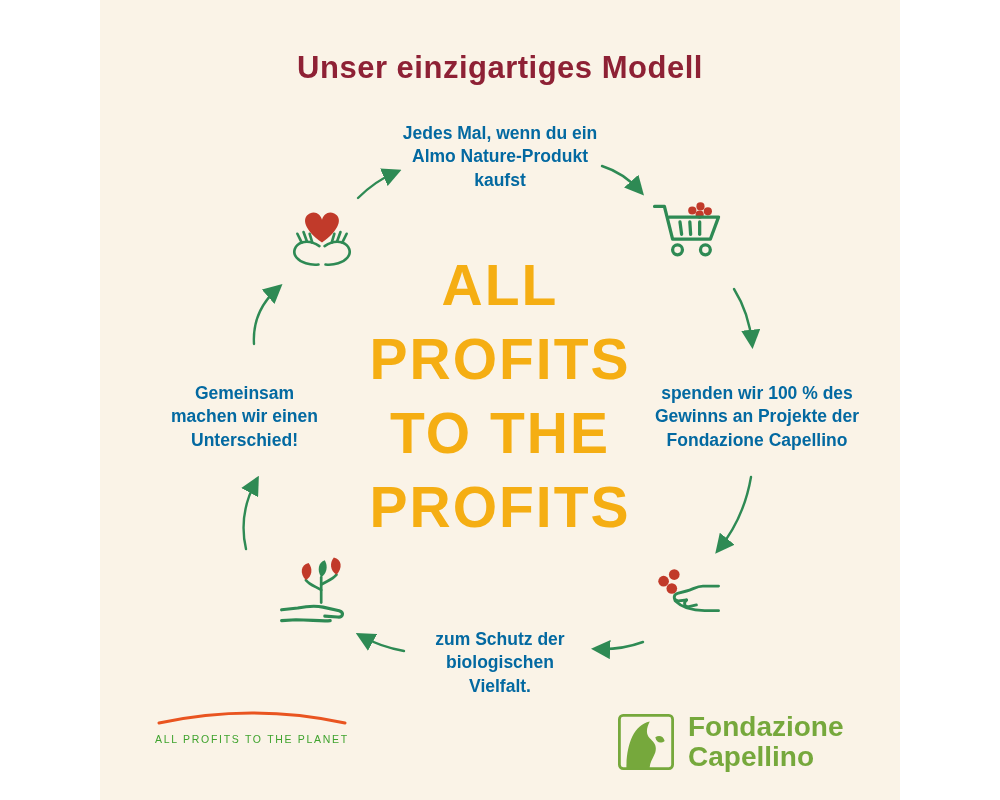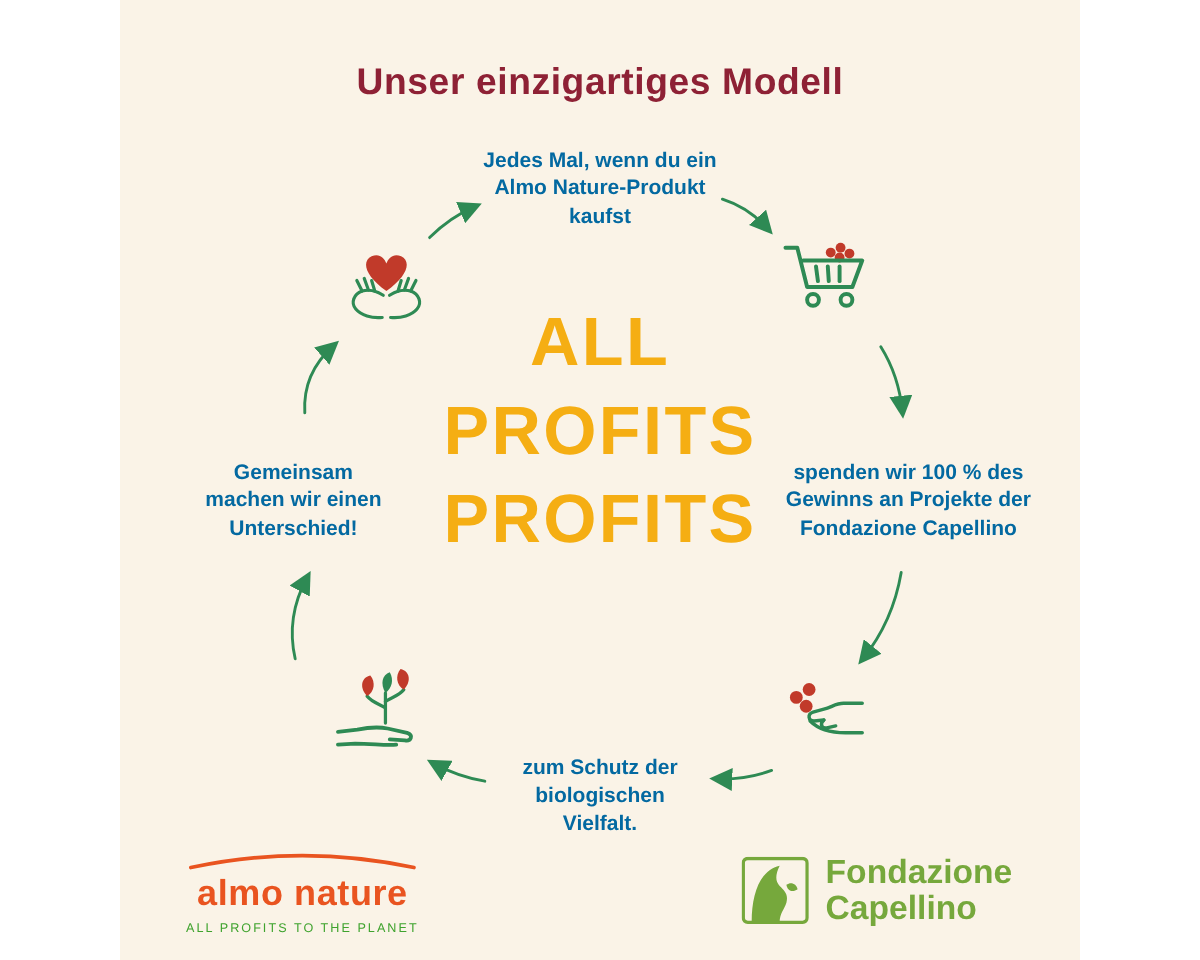--- a/index.html
+++ b/index.html
@@ -72,20 +72,21 @@
 <div class="step step-bottom">zum Schutz der
 biologischen
 Vielfalt.</div>
 <div class="step step-left">Gemeinsam
 machen wir einen
 Unterschied!</div>
 
 <div class="center-text">
   <div>ALL</div>
   <div>PROFITS</div>
+  <div>TO THE</div>
   <div>PROFITS</div>
 </div>
 
 <div class="icon icon-heart">
   <svg viewBox="0 0 100 100">
     <path d="M50 62 C30 48 26 34 36 29 C43 26 48 30 50 36 C52 30 57 26 64 29 C74 34 70 48 50 62 Z" fill="#c13a2a"></path>
     <g fill="none" stroke="#2e8a54" stroke-width="3" stroke-linecap="round" stroke-linejoin="round">
       <path d="M47 66 C41 62 33 60 27 62 C19 65 16 73 21 79 C26 85 36 88 46 87"></path>
       <path d="M27 62 L22 52"></path>
         <path d="M33 61 L29 50"></path>
@@ -164,21 +165,20 @@
     <path d="M404 651 Q381 647 361 636" marker-end="url(#ah)"></path>
     <path d="M246 549 Q238 514 256 481" marker-end="url(#ah)"></path>
     <path d="M254 344 Q252 311 278 288" marker-end="url(#ah)"></path>
   </g>
 </svg>
 
 <div class="logo-almo">
   <svg class="almo-arc" width="196" height="16" viewBox="0 0 196 16">
     <path d="M5 13 Q98 -7 191 13" stroke="#e95420" stroke-width="3" fill="none" stroke-linecap="round"></path>
   </svg>
-  <div class="almo-name">almo nature</div>
   <div class="almo-tagline">ALL PROFITS TO THE PLANET</div>
 </div>
 
 <div class="logo-fond">
   <div class="fond-icon">
     <svg viewBox="0 0 60 60">
       <rect x="1.5" y="1.5" width="57" height="57" rx="4" fill="none" stroke="#76a83c" stroke-width="3"></rect>
       <path d="M9 58 C9 34 16 12 34 8 C30 16 30 22 34 26 C38 30 42 33 40 41 C38 47 34 51 34 58 Z" fill="#76a83c"></path>
       <path d="M40 25 C44 22 49 24 50 29 C46 32 41 31 40 25 Z" fill="#76a83c"></path>
     </svg>

